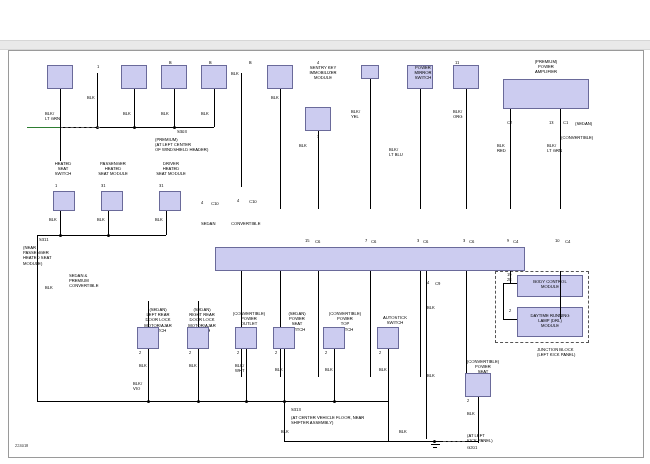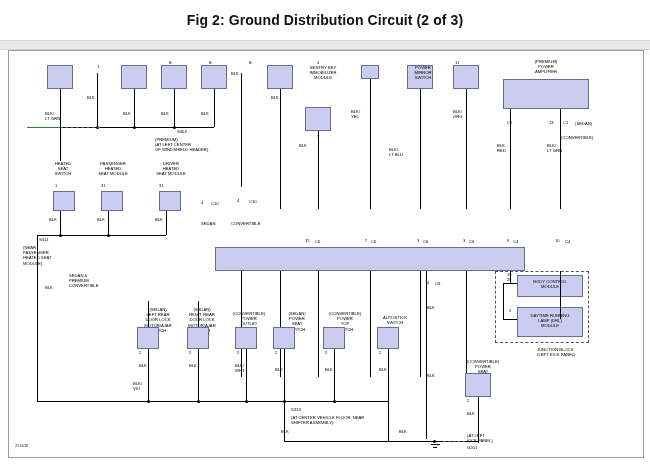--- a/index.html
+++ b/index.html
@@ -59,23 +59,20 @@
   }
   .jbbox{
     position:absolute;border:1px dashed #555;box-sizing:border-box;
   }
 </style>
 </head>
 <body>
 
 <div class="page">
 
-  <div class="titlebar">
-    <div class="title">Fig 2: Ground Distribution Circuit (2 of 3)</div>
-  </div>
   <div class="titlerule"></div>
 
   <div class="canvas">
 
     <div class="conn" style="left:38px;top:14px;width:26px;height:24px;"></div>
     <div class="conn" style="left:112px;top:14px;width:26px;height:24px;"></div>
     <div class="conn" style="left:152px;top:14px;width:26px;height:24px;"></div>
     <div class="conn" style="left:192px;top:14px;width:26px;height:24px;"></div>
     <div class="conn" style="left:258px;top:14px;width:26px;height:24px;"></div>
     <div class="conn" style="left:296px;top:56px;width:26px;height:24px;"></div>

